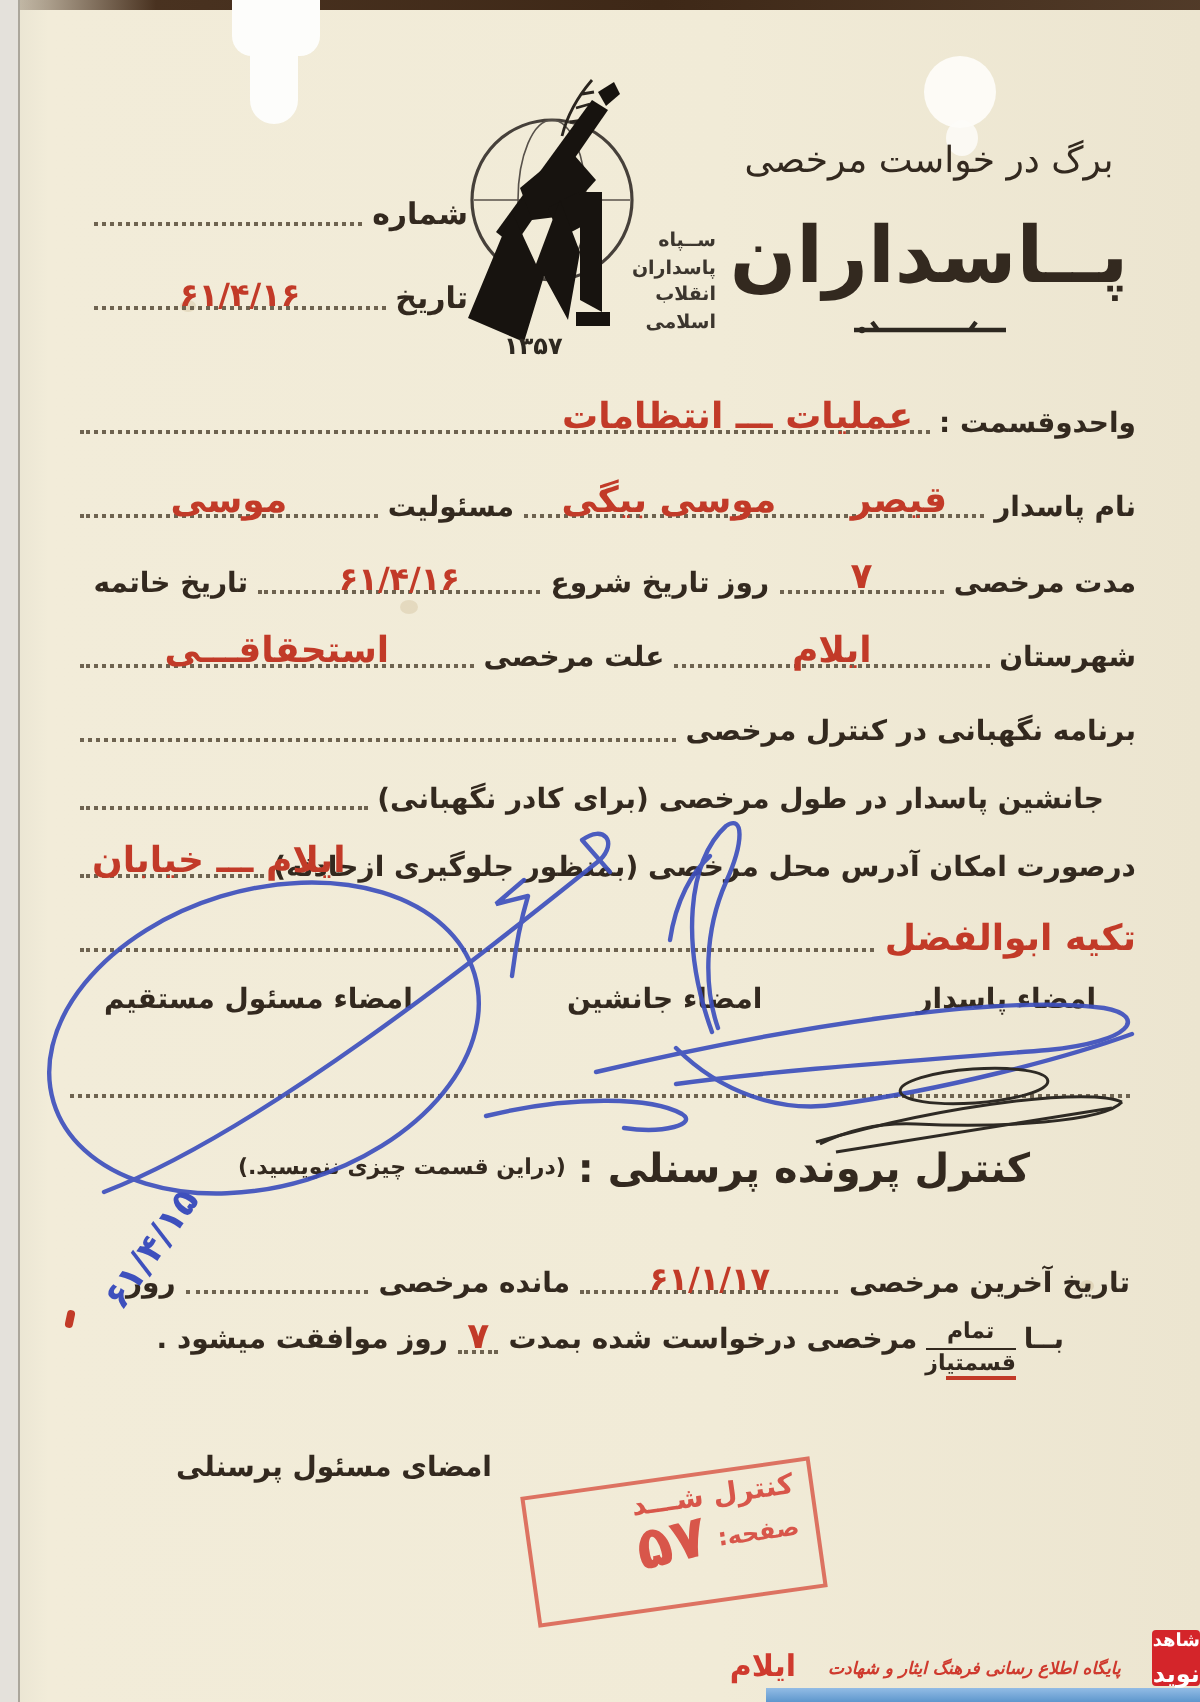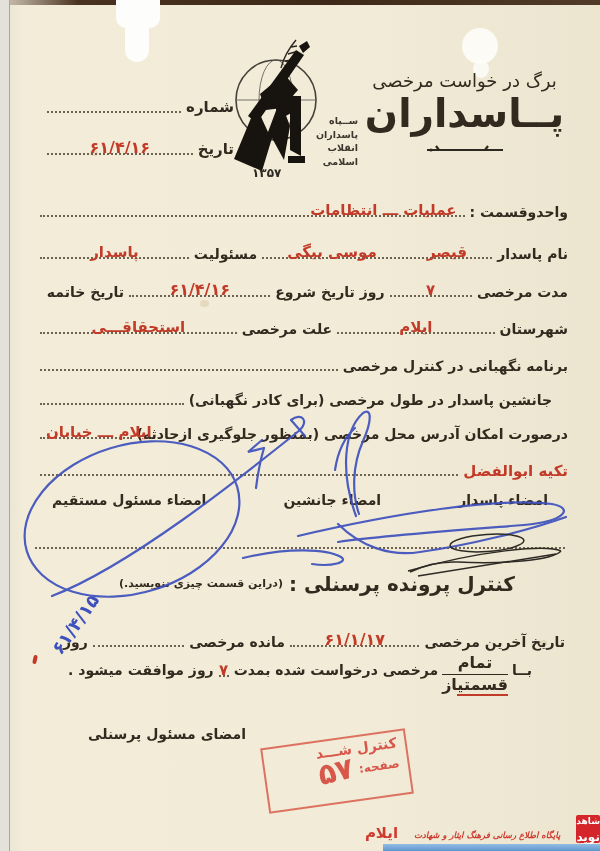--- a/index.html
+++ b/index.html
@@ -13,33 +13,33 @@
   .torn{position:absolute;background:#fdfdfb;}
   .torn1{left:116px;top:0;width:44px;height:28px;border-radius:0 0 10px 10px;}
   .torn2{left:125px;top:20px;width:24px;height:42px;border-radius:0 0 12px 12px;}
   .spot1{position:absolute;left:462px;top:28px;width:36px;height:36px;border-radius:50%;background:rgba(253,252,248,.95);}
   .spot2{position:absolute;left:473px;top:60px;width:16px;height:18px;border-radius:50%;background:rgba(253,252,248,.85);}
   .stain{position:absolute;border-radius:50%;background:rgba(170,140,80,.18);}
   
   .numdate{position:absolute;left:42px;width:192px;display:flex;align-items:flex-end;font-weight:bold;font-size:15px;}
   .titleblock{position:absolute;right:18px;top:70px;width:235px;text-align:center;}
   .t1{font-size:18px;font-weight:normal;letter-spacing:.5px;}
-  .t2{font-size:39px;font-weight:bold;margin-top:0;letter-spacing:1px;}
+  .t2{font-size:39px;font-weight:bold;margin-top:15px;letter-spacing:1px;}
   .flourish{margin:8px auto 0;width:80px;height:10px;}
   .orgtext{position:absolute;left:308px;top:114px;width:50px;font-size:9.5px;font-weight:bold;line-height:13.5px;text-align:right;color:#3c362e;}
   .year{position:absolute;left:252px;top:166px;font-size:12px;font-weight:bold;letter-spacing:1.5px;color:#2d2820;}
   
   .row{position:absolute;display:flex;align-items:flex-end;direction:rtl;font-weight:bold;font-size:14px;white-space:nowrap;}
   .ldr{flex:1;border-bottom:2px dotted #6e6350;margin:0 5px 3px;min-width:10px;display:flex;align-items:flex-end;justify-content:center;height:19px;}
   .ldr.start{justify-content:flex-start;padding-right:8px;}
   .ldr.end{justify-content:flex-end;padding-left:6px;}
   .ldr.spread{justify-content:space-around;}
-  .red{color:#c23a28;font-size:15px;line-height:1;transform:translateY(3px);}
+  .red{color:#c23a28;font-size:18px;line-height:1;transform:translateY(3px);}
   .red.big{font-size:16px;letter-spacing:1px;}
-  .stack{display:inline-flex;flex-direction:column;font-size:16px;line-height:1.3;text-align:center;margin:0 4px;transform:translateY(4px);}
+  .stack{display:inline-flex;flex-direction:column;font-size:11px;line-height:1.3;text-align:center;margin:0 4px;transform:translateY(4px);}
   .stack .top{border-bottom:1.3px solid #33291f;padding:0 4px;}
   .stack .ured{border-bottom:2.5px solid #c23a28;}
   .sigrow{position:absolute;left:52px;right:52px;top:492px;display:flex;justify-content:space-between;font-weight:bold;font-size:14px;}
   .dotline{position:absolute;left:35px;right:35px;top:527px;height:20px;border-bottom:2px dotted #6e6350;}
   .ctrl-head{font-size:20px;}
   .ctrl-note{font-size:11px;font-weight:bold;margin-right:6px;transform:translateY(-1px);}
   .perssig{position:absolute;left:88px;top:726px;font-size:14px;font-weight:bold;}
   
   .stamp{position:absolute;left:264px;top:738px;width:146px;height:66px;border:2.5px solid rgba(213,73,58,.75);
          transform:rotate(-8deg);color:#d8564a;padding:3px 8px 0;box-sizing:border-box;}
@@ -129,21 +129,21 @@
   </div>
 
   <div class="row" style="top:238px;right:32px;left:35px;">
     <span>نام پاسدار</span>
     <span class="ldr spread" style="flex:1.7;">
       <span class="red">قیصر</span>
       <span class="red">موسی بیگی</span>
     </span>
     <span>مسئولیت</span>
     <span class="ldr" style="flex:1.1;">
-      <span class="red">پاسدار</span>
+      <span class="red">موسی</span>
     </span>
   </div>
 
   <div class="row" style="top:276px;right:32px;left:35px;">
     <span>مدت مرخصی</span>
     <span class="ldr" style="flex:.35;">
       <span class="red">۷</span>
     </span>
     <span>روز تاریخ شروع</span>
     <span class="ldr" style="flex:.6;">

